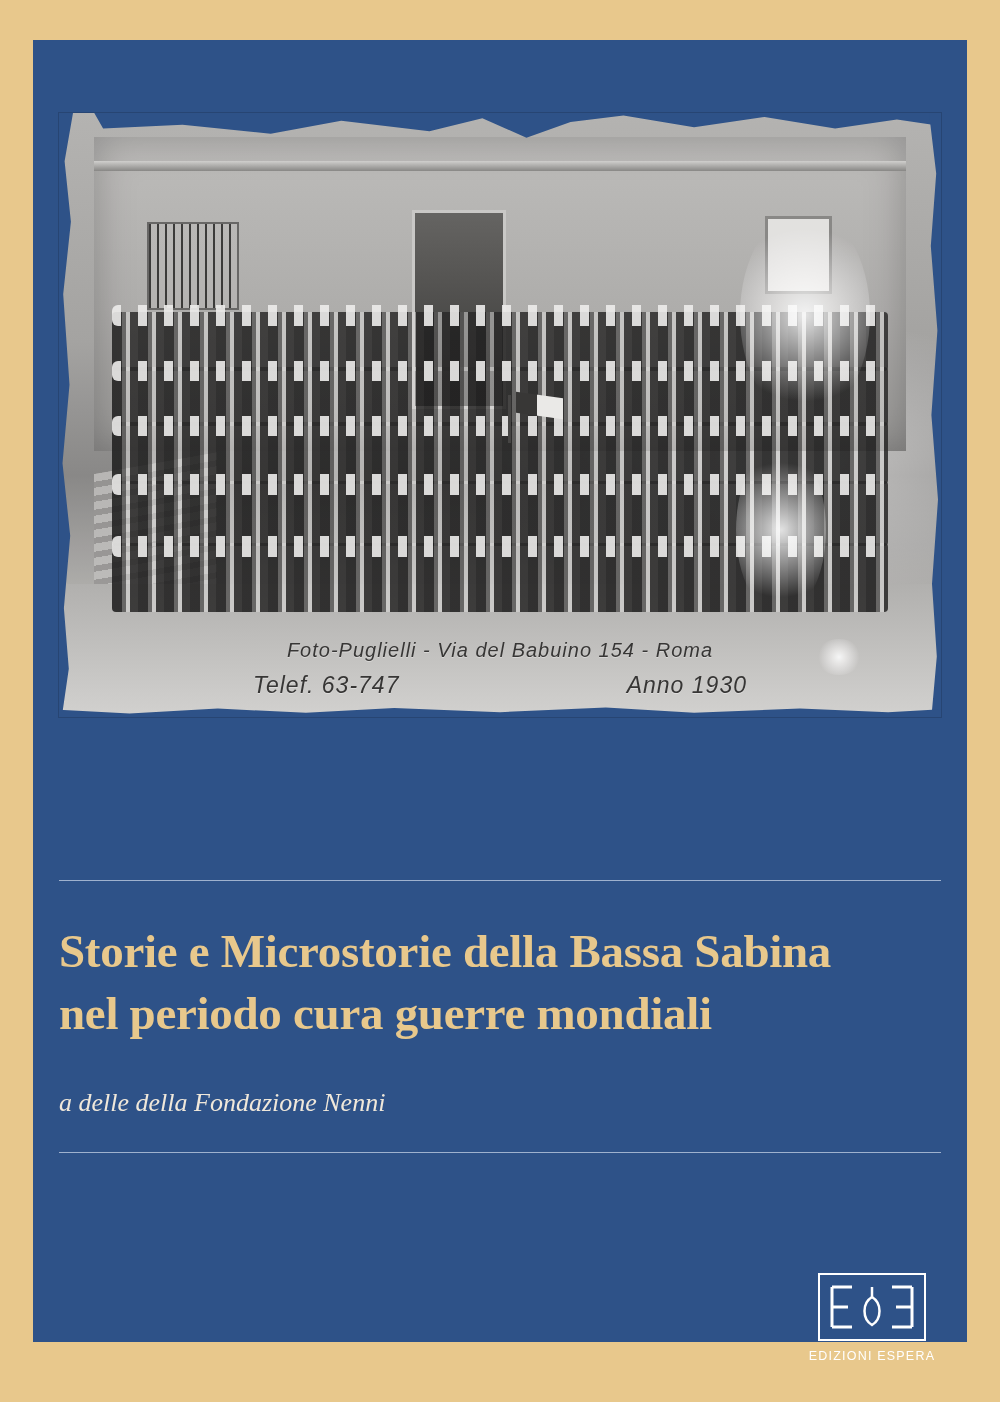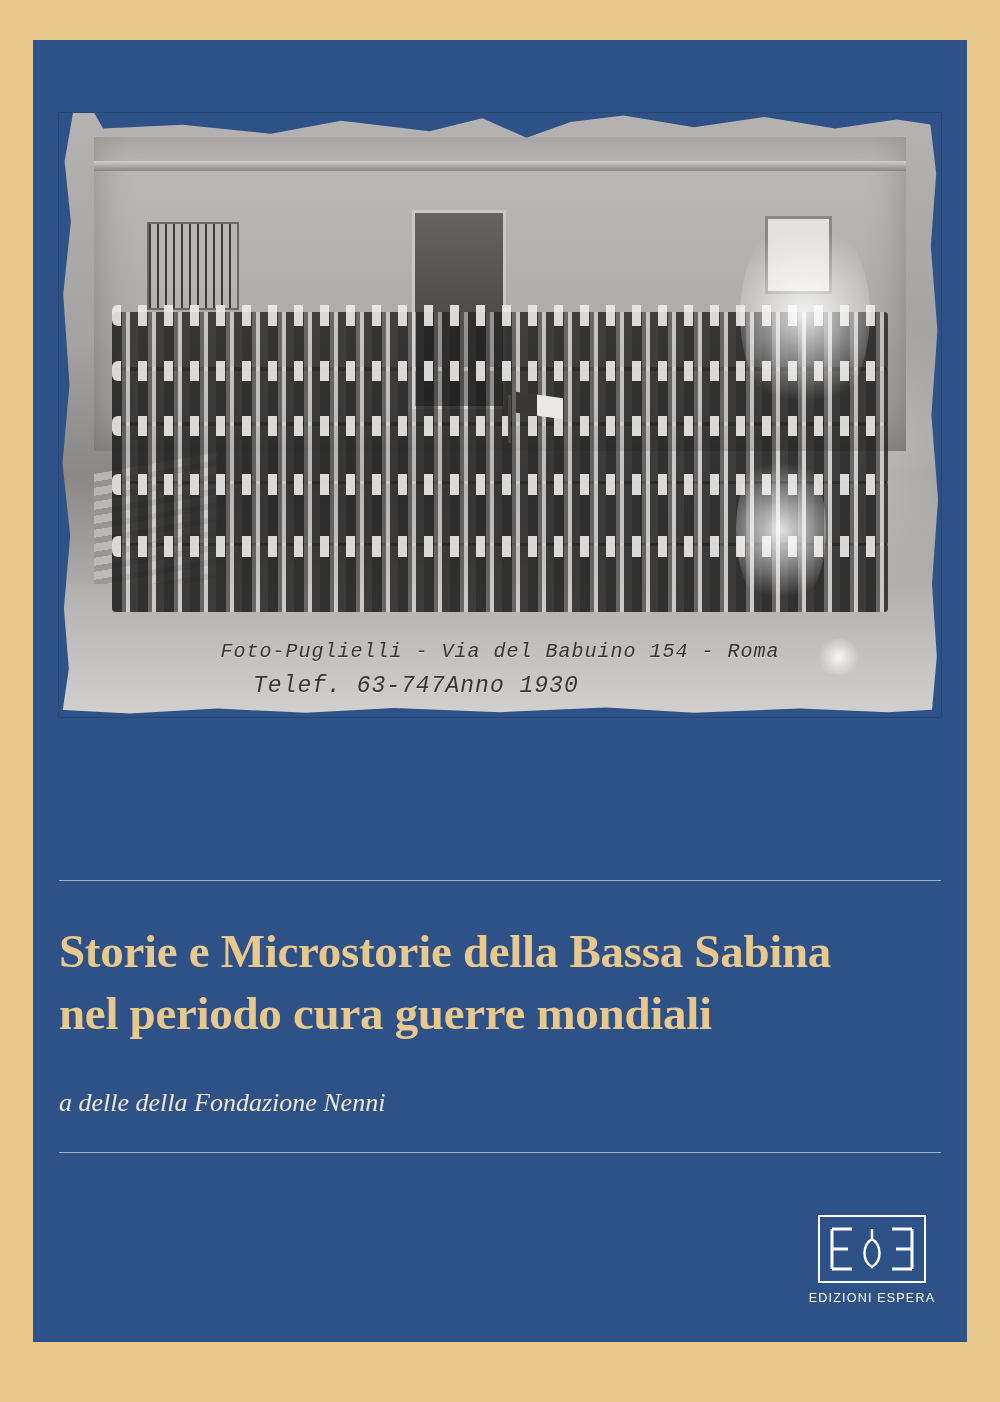--- a/index.html
+++ b/index.html
@@ -164,29 +164,29 @@
   .stain.s1 { right: 8%; top: 16%; width: 130px; height: 210px; }
   .stain.s2 { right: 13%; top: 55%; width: 90px; height: 170px; }
   .stain.s3 { right: 9%; bottom: 7%; width: 46px; height: 36px; }
 
   .photo-caption {
     position: absolute;
     left: 0; right: 0;
     bottom: 3%;
     text-align: center;
     color: #3a362f;
-    font-family: Liberation Mono, monospace;
+    font-family: Liberation Sans, sans-serif;
     font-style: italic;
     text-shadow: 0 1px 0 rgba(255,255,255,0.35);
   }
   .cap-line1 { font-size: 20px; letter-spacing: 1px; margin-bottom: 10px; }
   .cap-line2 {
     font-size: 23px;
     display: flex;
-    justify-content: flex-start;
+    justify-content: space-between;
     padding: 0 22%;
     letter-spacing: 1px;
   }
 
   
   .rule {
     position: absolute;
     left: 59px;
     width: 882px;
     height: 1px;
@@ -214,21 +214,21 @@
     color: #f0e8da;
     font-family: "Liberation Serif", serif;
     font-style: italic;
     font-size: 26px;
   }
 
   
   .logo {
     position: absolute;
     right: 63px;
-    top: 1215px;
+    top: 1273px;
     width: 130px;
     text-align: center;
     color: #ffffff;
   }
   .logo-mark {
     width: 108px;
     height: 68px;
     margin: 0 auto 8px auto;
     position: relative;
   }

